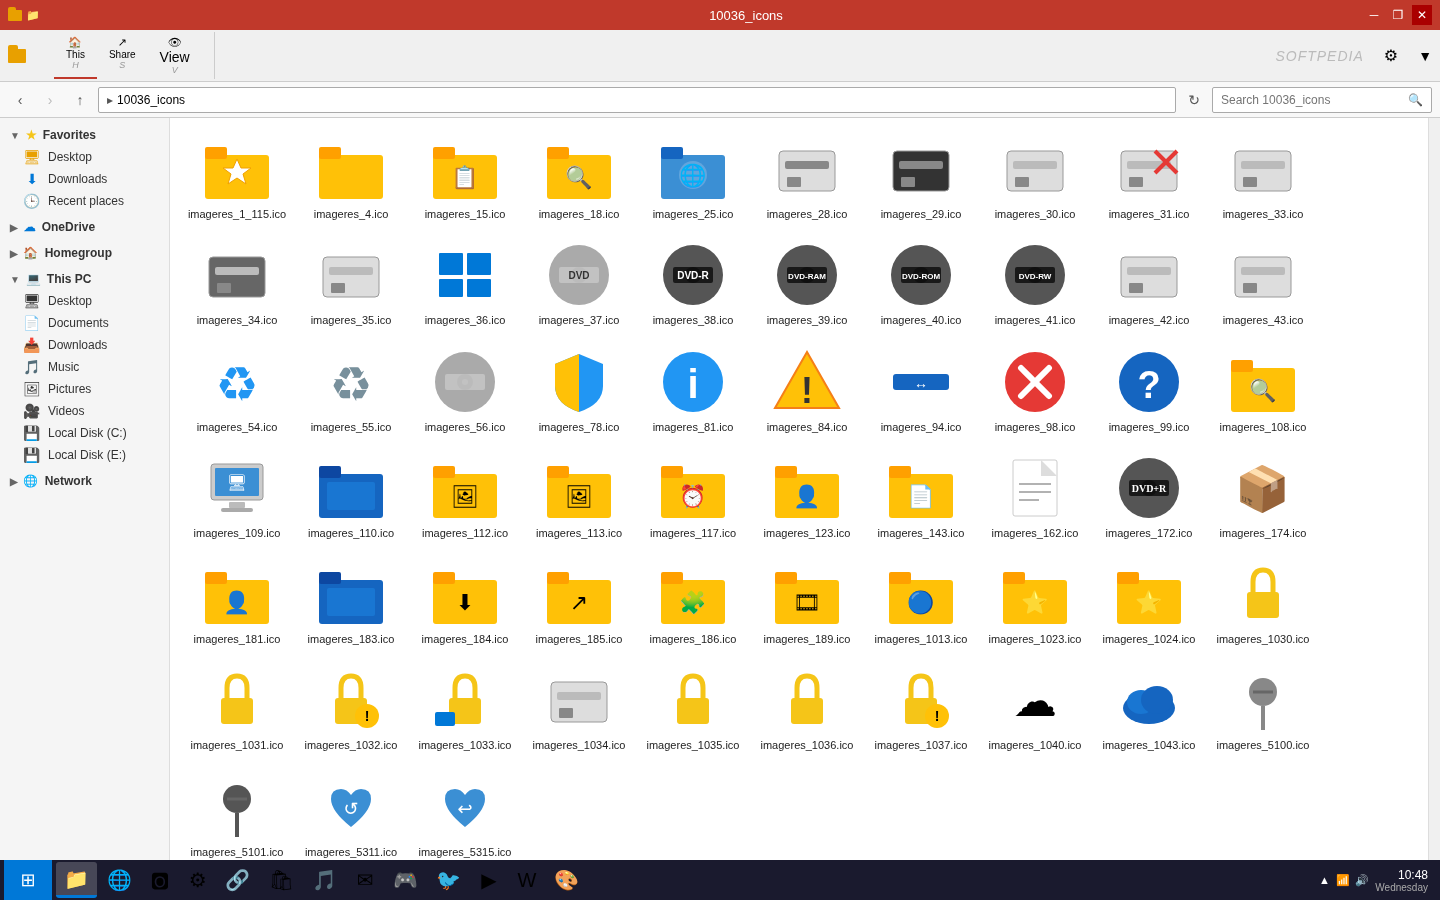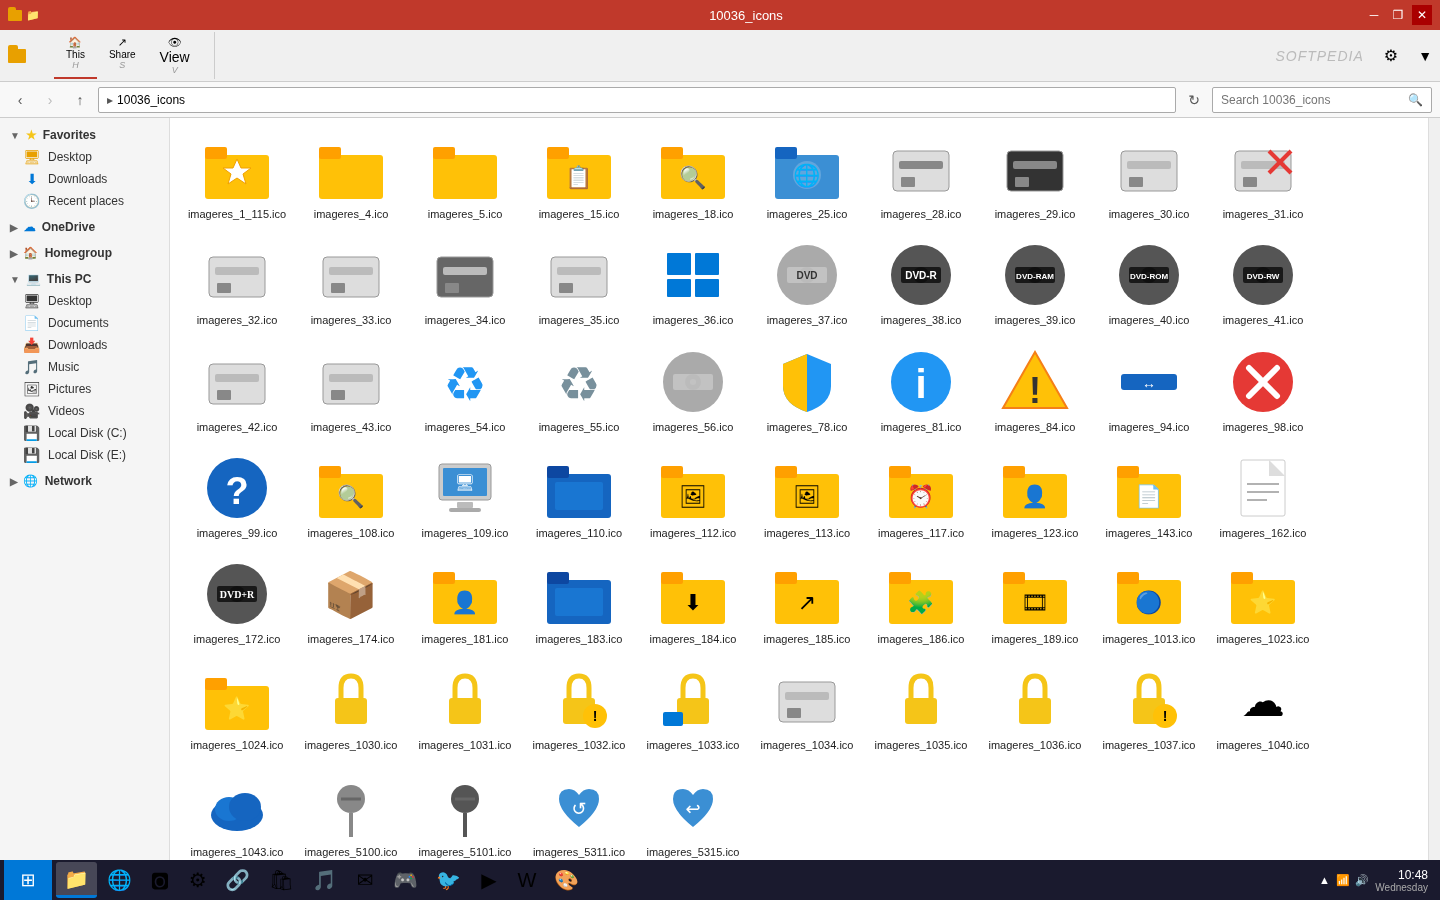--- a/index.html
+++ b/index.html
@@ -344,30 +344,20 @@
       <text x="36" y="52" text-anchor="middle" font-size="22"></text>
     </svg>
           </div>
           <div class="icon-label">imageres_4.ico</div>
         </div>
         <div class="icon-item">
           <div class="icon-img" style="font-size: 40px; line-height: 1;">
             <svg width="72" height="72" viewBox="0 0 72 72">
       <rect x="4" y="22" width="64" height="44" rx="3" fill="#ffc107"></rect>
       <rect x="4" y="14" width="22" height="12" rx="2" fill="#ffa000"></rect>
-      <text x="36" y="52" text-anchor="middle" font-size="22"></text>
-    </svg>
-          </div>
-          <div class="icon-label">imageres_5.ico</div>
-        </div>
-        <div class="icon-item">
-          <div class="icon-img" style="font-size: 40px; line-height: 1;">
-            <svg width="72" height="72" viewBox="0 0 72 72">
-      <rect x="4" y="22" width="64" height="44" rx="3" fill="#ffc107"></rect>
-      <rect x="4" y="14" width="22" height="12" rx="2" fill="#ffa000"></rect>
       <text x="36" y="52" text-anchor="middle" font-size="22">📋</text>
     </svg>
           </div>
           <div class="icon-label">imageres_15.ico</div>
         </div>
         <div class="icon-item">
           <div class="icon-img" style="font-size: 40px; line-height: 1;">
             <svg width="72" height="72" viewBox="0 0 72 72">
       <rect x="4" y="22" width="64" height="44" rx="3" fill="#ffc107"></rect>
       <rect x="4" y="14" width="22" height="12" rx="2" fill="#ffa000"></rect>
@@ -424,31 +414,20 @@
           <div class="icon-img" style="font-size: 40px; line-height: 1;">
             <svg width="72" height="72" viewBox="0 0 72 72">
       <rect x="8" y="18" width="56" height="40" rx="4" fill="#ddd" stroke="#999" stroke-width="1"></rect>
       <rect x="14" y="28" width="44" height="8" rx="2" fill="#bbb"></rect>
       <line x1="42" y1="18" x2="64" y2="40" stroke="#e53935" stroke-width="4"></line>
               <line x1="64" y1="18" x2="42" y2="40" stroke="#e53935" stroke-width="4"></line>
       <rect x="16" y="44" width="14" height="10" rx="1" fill="#888"></rect>
     </svg>
           </div>
           <div class="icon-label">imageres_31.ico</div>
-        </div>
-        <div class="icon-item">
-          <div class="icon-img" style="font-size: 40px; line-height: 1;">
-            <svg width="72" height="72" viewBox="0 0 72 72">
-      <rect x="8" y="18" width="56" height="40" rx="4" fill="#ddd" stroke="#999" stroke-width="1"></rect>
-      <rect x="14" y="28" width="44" height="8" rx="2" fill="#bbb"></rect>
-
-      <rect x="16" y="44" width="14" height="10" rx="1" fill="#888"></rect>
-    </svg>
-          </div>
-          <div class="icon-label">imageres_32.ico</div>
         </div>
         <div class="icon-item">
           <div class="icon-img" style="font-size: 40px; line-height: 1;">
             <svg width="72" height="72" viewBox="0 0 72 72">
       <rect x="8" y="18" width="56" height="40" rx="4" fill="#ddd" stroke="#999" stroke-width="1"></rect>
       <rect x="14" y="28" width="44" height="8" rx="2" fill="#bbb"></rect>
 
       <rect x="16" y="44" width="14" height="10" rx="1" fill="#888"></rect>
     </svg>
           </div>

